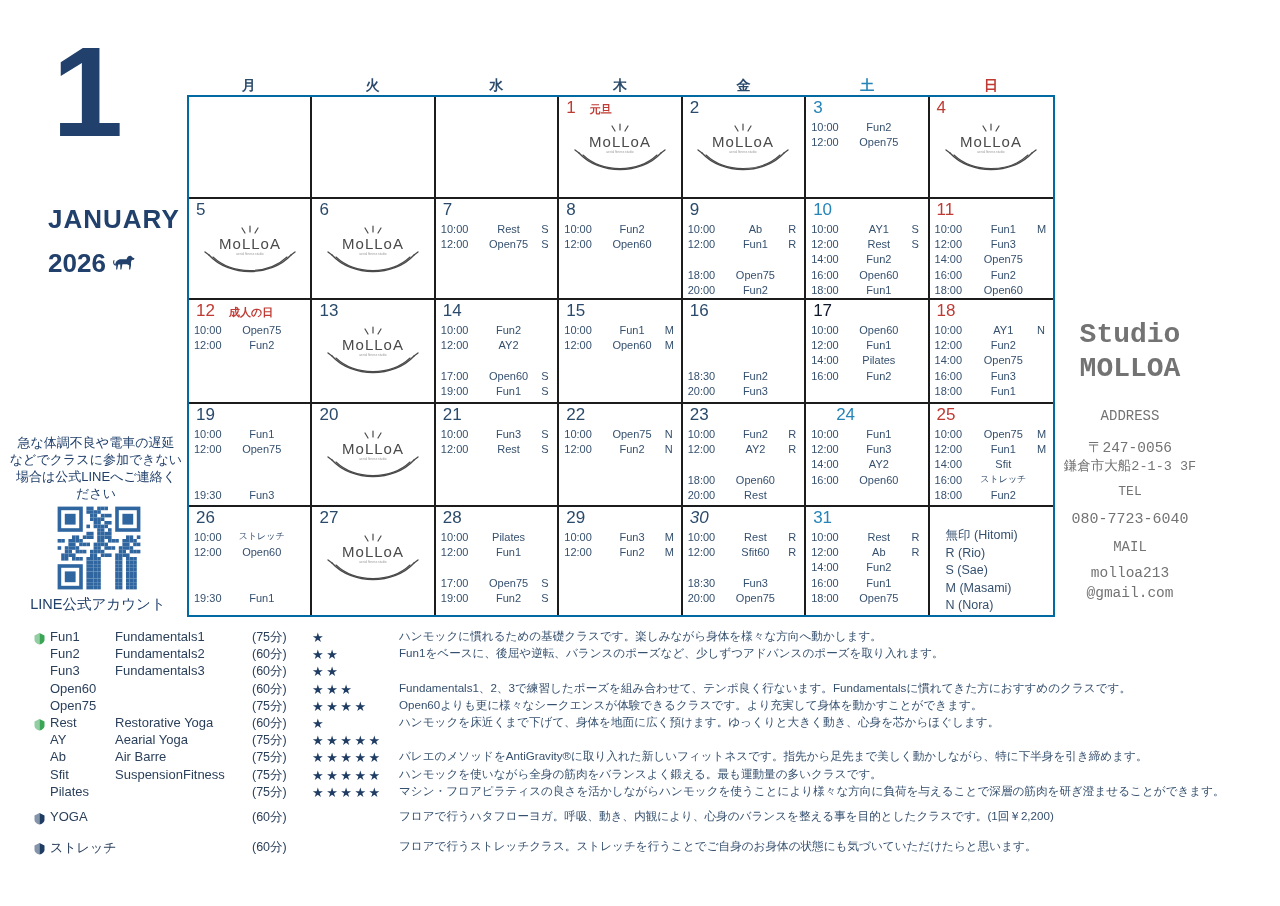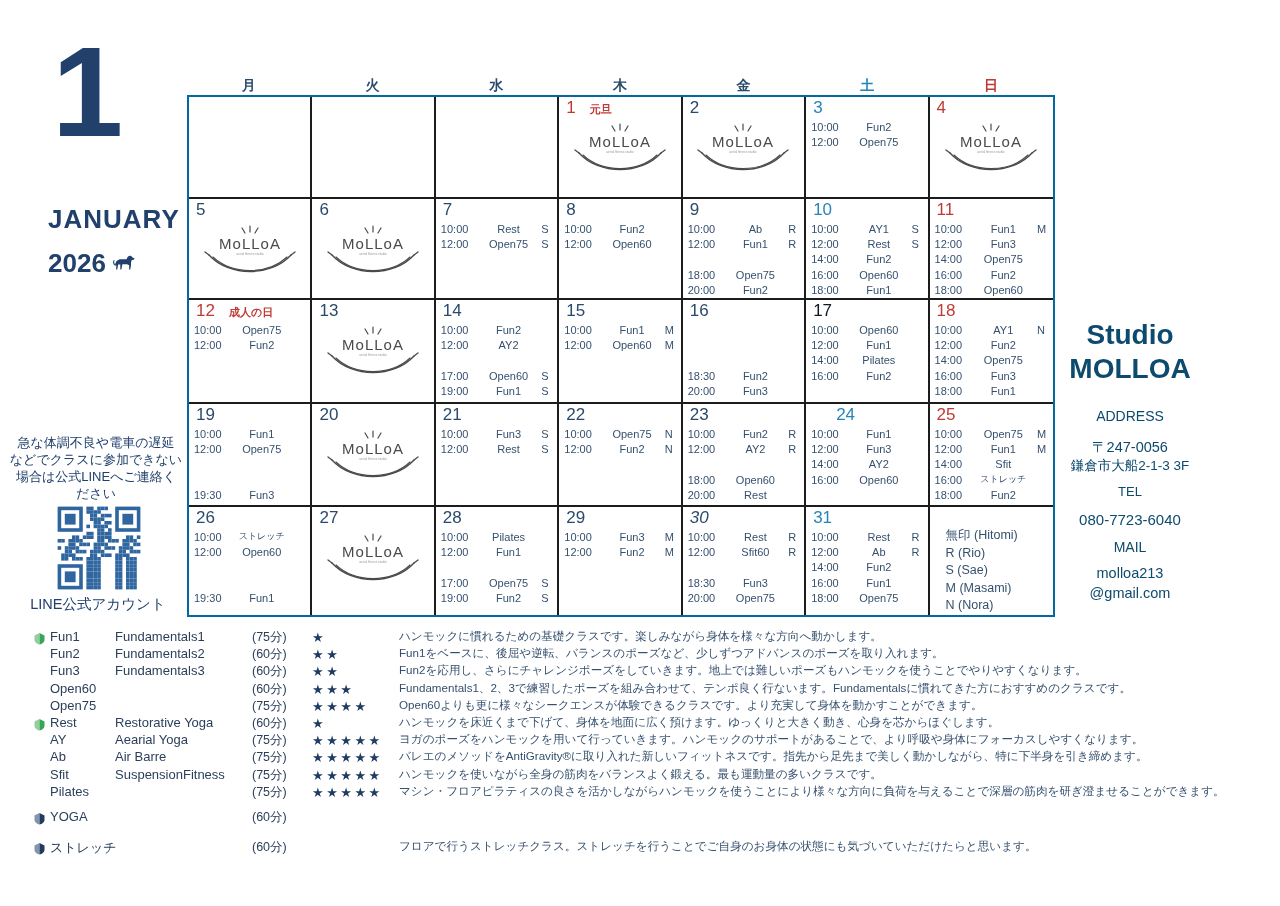--- a/index.html
+++ b/index.html
@@ -31,21 +31,21 @@
   .entry{display:flex;height:15.4px;font-size:11px;color:#35506e;align-items:center;}
   .entry .t{width:35px;padding-left:5px;text-align:left;}
   .entry .n{flex:1;text-align:center;}
   .entry .n.jp-small{font-size:9px;}
   .entry .g{width:16px;text-align:left;}
   .logo-wrap{display:flex;justify-content:center;margin-top:3px;}
   .instr{padding:20px 0 0 16px;}
   .instr div{font-size:12.5px;color:#35506e;line-height:17.6px;}
 
   
-  .studio{position:absolute;left:1045px;top:318px;width:170px;text-align:center;color:#0c4a6e;}
+  .studio{position:absolute;left:1045px;top:318px;width:170px;text-align:center;color:#737373;font-family:Liberation Mono, monospace;}
   .studio .s1,.studio .s2{font-size:28px;font-weight:bold;line-height:34px;}
   .studio .lbl{font-size:14px;margin-top:22px;}
   .studio .postal{font-size:14.5px;margin-top:14px;}
   .studio .addr{font-size:13.5px;white-space:nowrap;}
   .studio .tel-lbl{font-size:13px;margin-top:9px;}
   .studio .tel{font-size:15px;margin-top:12px;}
   .studio .mail-lbl{font-size:14px;margin-top:11px;}
   .studio .mail{font-size:14.5px;margin-top:8px;line-height:20px;}
 
   
@@ -1003,21 +1003,20 @@
         <span class="name">Fundamentals2</span>
         <span class="dur">(60分)</span>
         <span class="stars">★★</span>
         <span class="desc">Fun1をベースに、後屈や逆転、バランスのポーズなど、少しずつアドバンスのポーズを取り入れます。</span>
       </div>
       <div class="lrow">
         <span class="code">Fun3</span>
         <span class="name">Fundamentals3</span>
         <span class="dur">(60分)</span>
         <span class="stars">★★</span>
-        <span class="desc">Fun2を応用し、さらにチャレンジポーズをしていきます。地上では難しいポーズもハンモックを使うことでやりやすくなります。</span>
       </div>
       <div class="lrow">
         <span class="code">Open60</span>
         <span class="name"></span>
         <span class="dur">(60分)</span>
         <span class="stars">★★★</span>
         <span class="desc">Fundamentals1、2、3で練習したポーズを組み合わせて、テンポ良く行ないます。Fundamentalsに慣れてきた方におすすめのクラスです。</span>
       </div>
       <div class="lrow">
         <span class="code">Open75</span>
@@ -1035,21 +1034,20 @@
         <span class="name">Restorative Yoga</span>
         <span class="dur">(60分)</span>
         <span class="stars">★</span>
         <span class="desc">ハンモックを床近くまで下げて、身体を地面に広く預けます。ゆっくりと大きく動き、心身を芯からほぐします。</span>
       </div>
       <div class="lrow">
         <span class="code">AY</span>
         <span class="name">Aearial Yoga</span>
         <span class="dur">(75分)</span>
         <span class="stars">★★★★★</span>
-        <span class="desc">ヨガのポーズをハンモックを用いて行っていきます。ハンモックのサポートがあることで、より呼吸や身体にフォーカスしやすくなります。</span>
       </div>
       <div class="lrow">
         <span class="code">Ab</span>
         <span class="name">Air Barre</span>
         <span class="dur">(75分)</span>
         <span class="stars">★★★★★</span>
         <span class="desc">バレエのメソッドをAntiGravity®に取り入れた新しいフィットネスです。指先から足先まで美しく動かしながら、特に下半身を引き締めます。</span>
       </div>
       <div class="lrow">
         <span class="code">Sfit</span>
@@ -1067,20 +1065,21 @@
       </div>
       <div class="lrow" style="margin-top: 8px;">
         <span class="badge"><svg width="13" height="13" viewBox="0 0 13 13">
             <path d="M6.5,1 L11.5,3.5 L11.5,8 C11.5,10 9,12 6.5,12.6 Z" fill="#1f3c63"></path>
             <path d="M6.5,1 L1.5,3.5 L1.5,8 C1.5,10 4,12 6.5,12.6 Z" fill="#1f3c63" opacity="0.55"></path>
           </svg></span>
         <span class="code">YOGA</span>
         <span class="name"></span>
         <span class="dur">(60分)</span>
         <span class="stars"></span>
+        <span class="desc">フロアで行うハタフローヨガ。呼吸、動き、内観により、心身のバランスを整える事を目的としたクラスです。(1回￥2,200)</span>
       </div>
       <div class="lrow" style="margin-top: 13px;">
         <span class="badge"><svg width="13" height="13" viewBox="0 0 13 13">
             <path d="M6.5,1 L11.5,3.5 L11.5,8 C11.5,10 9,12 6.5,12.6 Z" fill="#1f3c63"></path>
             <path d="M6.5,1 L1.5,3.5 L1.5,8 C1.5,10 4,12 6.5,12.6 Z" fill="#1f3c63" opacity="0.55"></path>
           </svg></span>
         <span class="code">ストレッチ</span>
         <span class="name"></span>
         <span class="dur">(60分)</span>
         <span class="stars"></span>

